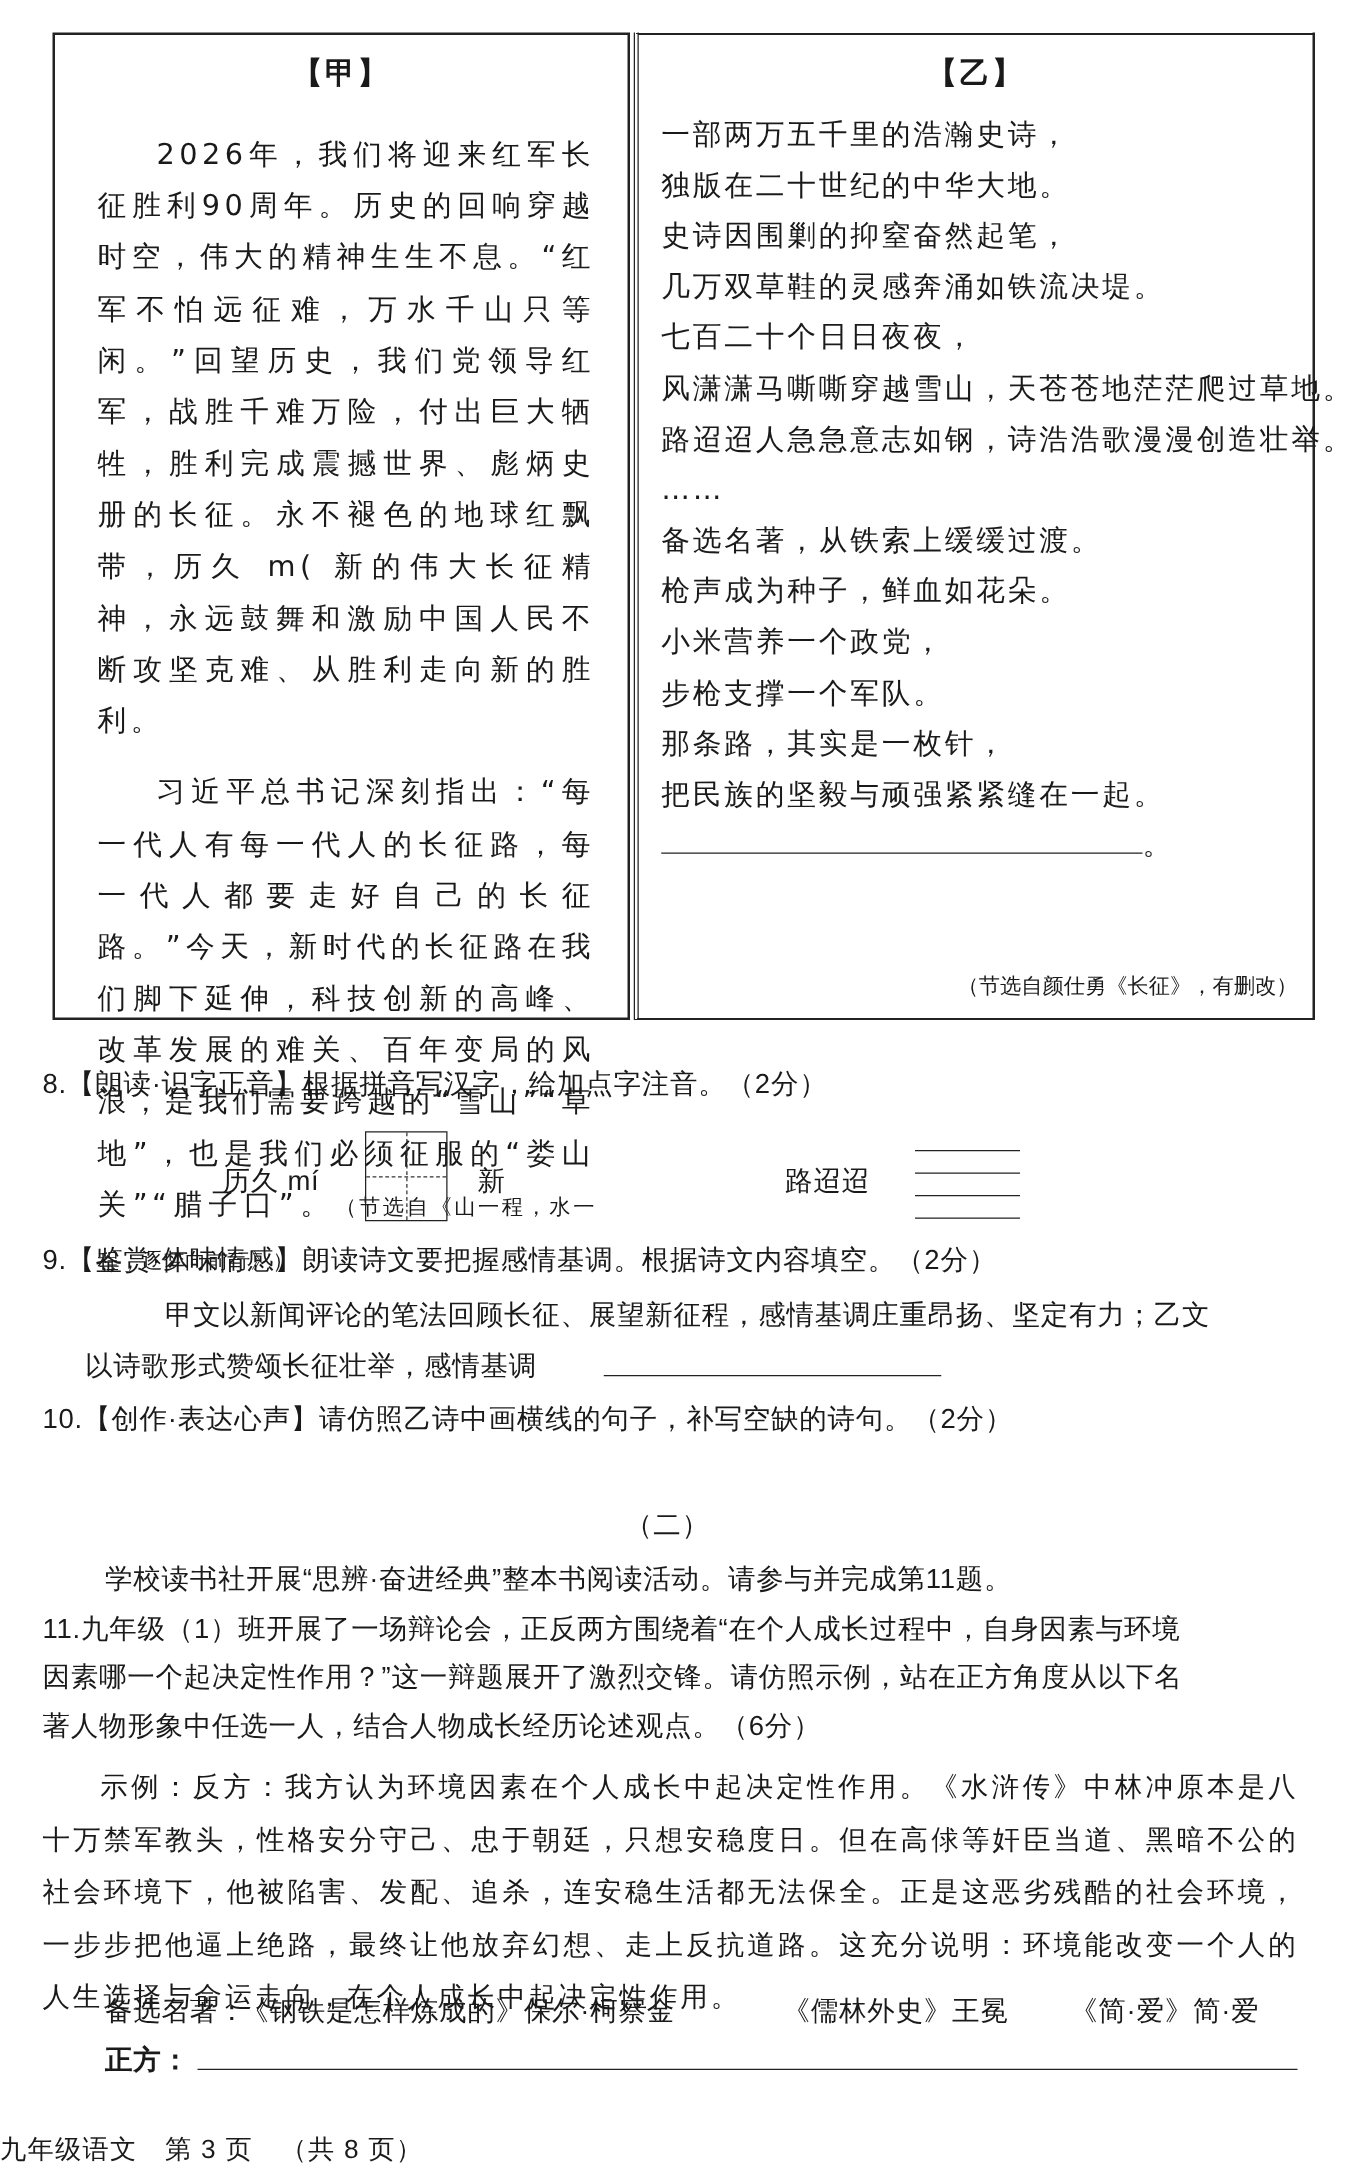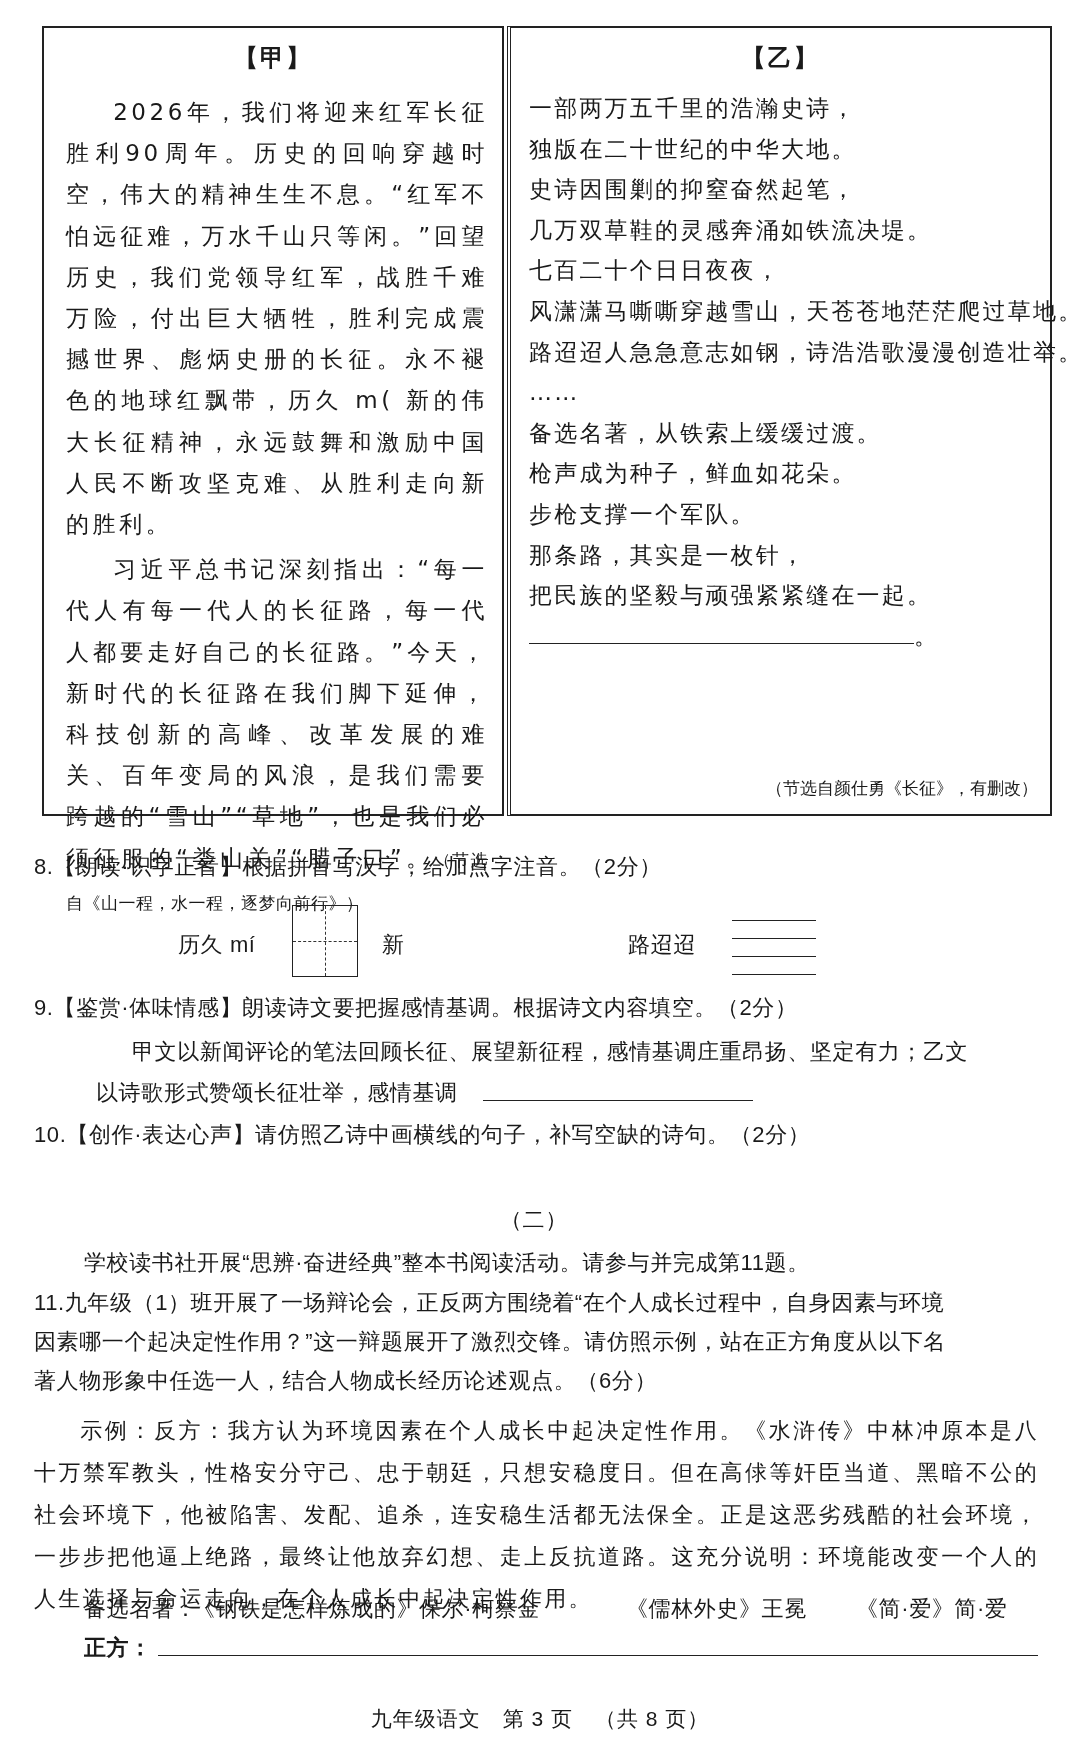--- a/index.html
+++ b/index.html
@@ -12,21 +12,21 @@
     position: absolute; top: 26px; border: 2px solid #222; box-sizing: border-box;
   }
   #box-jia { left: 42px; width: 462px; height: 790px; }
   #box-yi { left: 507px; width: 545px; height: 790px; border-left: 4px double #222; }
   .box-title { text-align: center; font-size: 24px; font-weight: bold; margin-top: 14px; letter-spacing: 2px; }
   .jia-text {
     position: absolute; left: 18px; top: 60px; width: 430px;
     font-size: 23px; line-height: 41.2px; letter-spacing: 3.6px; text-align: justify;
     font-family: "DejaVu Sans", sans-serif;
   }
-  .jia-text p { margin: 4px; text-indent: 2.05em; }
+  .jia-text p { margin: 16px; text-indent: 2.05em; }
   .jia-source { font-size: 17px; letter-spacing: 0.5px; }
   .yi-lines {
     position: absolute; left: 18px; top: 60px; width: 520px;
     font-size: 23px; line-height: 40.6px; letter-spacing: 2.2px;
     font-family: "DejaVu Sans", sans-serif;
   }
   .yi-lines div { white-space: nowrap; }
   .blank-inline { display: inline-block; border-bottom: 1.5px solid #222; vertical-align: baseline; height: 1.1em; }
   .yi-source {
     position: absolute; right: 12px; bottom: 14px; font-size: 17px;
@@ -45,21 +45,21 @@
   .grid-box .h { position: absolute; top: 50%; left: 0; right: 0; border-top: 1.5px dashed #333; }
   .pinyin-lines { position: absolute; left: 732px; top: 920px; width: 84px; }
   .pinyin-lines div { border-top: 1.8px solid #222; height: 17px; }
   .ex-text {
     position: absolute; left: 34px; top: 1410px; width: 1005px;
     font-size: 22px; line-height: 42px; letter-spacing: 2.3px;
     font-family: "DejaVu Sans", sans-serif; text-align: justify;
   }
   .ex-text p { margin: 0; text-indent: 2.1em; }
   .answer-line { position: absolute; border-bottom: 1.8px solid #222; }
-  .footer { position: absolute; left: 0; width: 1080px; top: 1705px; text-align: center; font-size: 21px; font-family: "Liberation Sans", "DejaVu Sans", sans-serif; letter-spacing: 1px; }
+  .footer { position: absolute; left: 0; width: 1080px; top: 1705px; font-size: 21px; font-family: "Liberation Sans", "DejaVu Sans", sans-serif; letter-spacing: 1px; }
 </style>
 </head>
 <body>
 
 <div class="box" id="box-jia">
   <div class="box-title">【甲】</div>
   <div class="jia-text">
     <p>2026年，我们将迎来红军长征胜利90周年。历史的回响穿越时空，伟大的精神生生不息。“红军不怕远征难，万水千山只等闲。”回望历史，我们党领导红军，战胜千难万险，付出巨大牺牲，胜利完成震撼世界、彪炳史册的长征。永不褪色的地球红飘带，历久 m( 新的伟大长征精神，永远鼓舞和激励中国人民不断攻坚克难、从胜利走向新的胜利。</p>
     <p><span>习近平总书记深刻指出：“每一代人有每一代人的长征路，每一代人都要走好自己的长征路。”今天，新时代的长征路在我们脚下延伸，科技创新的高峰、改革发展的难关、百年变局的风浪，是我们需要跨越的“雪山”“草地”，也是我们必须征服的“娄山关”“腊子口”。</span><span class="jia-source">（节选自《山一程，水一程，逐梦向前行》）</span></p>
   </div>
@@ -71,20 +71,21 @@
     <div>一部两万五千里的浩瀚史诗，</div>
     <div>独版在二十世纪的中华大地。</div>
     <div>史诗因围剿的抑窒奋然起笔，</div>
     <div>几万双草鞋的灵感奔涌如铁流决堤。</div>
     <div>七百二十个日日夜夜，</div>
     <div>风潇潇马嘶嘶穿越雪山，天苍苍地茫茫爬过草地。</div>
     <div>路迢迢人急急意志如钢，诗浩浩歌漫漫创造壮举。</div>
     <div>……</div>
     <div>备选名著，从铁索上缓缓过渡。</div>
     <div>枪声成为种子，鲜血如花朵。</div>
+    <div>小米营养一个政党，</div>
     <div>步枪支撑一个军队。</div>
     <div>那条路，其实是一枚针，</div>
     <div>把民族的坚毅与顽强紧紧缝在一起。</div>
     <div>
       <span class="blank-inline" style="width:385px"></span><span>。</span>
     </div>
   </div>
   <div class="yi-source">（节选自颜仕勇《长征》，有删改）</div>
 </div>
 
@@ -98,21 +99,21 @@
 <div class="indent" style="left:628px; top:930px">路迢迢</div>
 <div class="pinyin-lines">
   <div></div>
   <div></div>
   <div></div>
   <div></div>
 </div>
 
 <div class="q" style="top:993px">9.【鉴赏·体味情感】朗读诗文要把握感情基调。根据诗文内容填空。（2分）</div>
 <div class="indent" style="left:132px; top:1037px">甲文以新闻评论的笔法回顾长征、展望新征程，感情基调庄重昂扬、坚定有力；乙文</div>
-<div class="indent" style="left:96px; top:1078px">以诗歌形式赞颂长征壮举，感情基调</div>
+<div class="indent" style="left:68px; top:1078px">以诗歌形式赞颂长征壮举，感情基调</div>
 <div class="answer-line" style="left:483px; top:1100px; width:270px"></div>
 
 <div class="q" style="top:1120px">10.【创作·表达心声】请仿照乙诗中画横线的句子，补写空缺的诗句。（2分）</div>
 
 <div class="indent" style="left:500px; top:1205px">（二）</div>
 <div class="indent" style="left:84px; top:1248px">学校读书社开展“思辨·奋进经典”整本书阅读活动。请参与并完成第11题。</div>
 <div class="q" style="top:1288px">11.九年级（1）班开展了一场辩论会，正反两方围绕着“在个人成长过程中，自身因素与环境</div>
 <div class="q" style="top:1327px">因素哪一个起决定性作用？”这一辩题展开了激烈交锋。请仿照示例，站在正方角度从以下名</div>
 <div class="q" style="top:1366px">著人物形象中任选一人，结合人物成长经历论述观点。（6分）</div>
 

